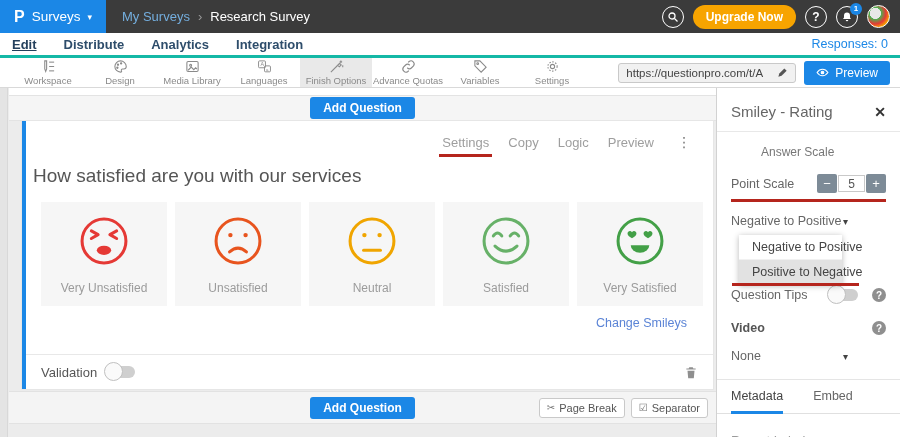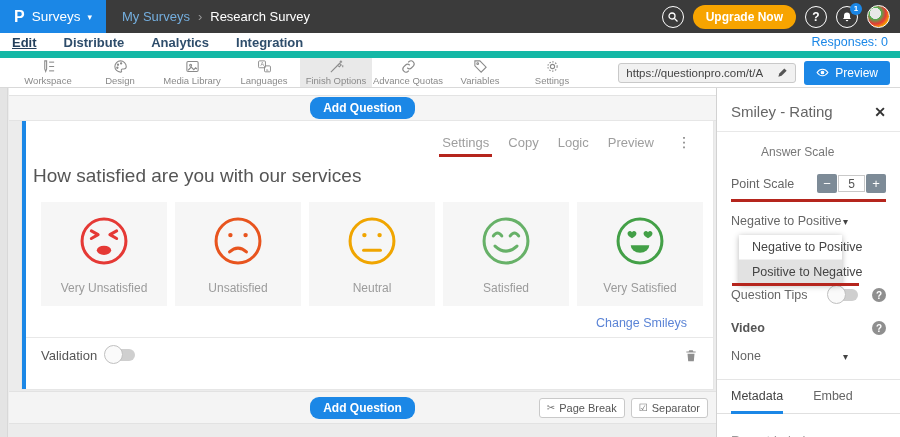--- a/index.html
+++ b/index.html
@@ -25,21 +25,21 @@
     padding:5px 13px; font-size:12px; font-weight:700; cursor:pointer;
     font-family:"Liberation Sans",sans-serif; }
   .badge { position:absolute; top:-4px; right:-5px; background:#1b87e6; color:#fff;
     width:12px; height:12px; border-radius:50%; font-size:8px; font-weight:700;
     display:flex; align-items:center; justify-content:center; }
   .avatar { width:23px; height:23px; border:1.5px solid #fff; border-radius:50%;
     background:radial-gradient(circle at 35% 35%, #e8e8e8 28%, #4caf50 30%, #e53935 55%, #f7a400 75%, #3b3b3b 90%);
     cursor:pointer; }
 
   
-  .nav { height:25px; background:#fff; border-bottom:7px solid #14b8a6;
+  .nav { height:25px; background:#fff; border-bottom:3px solid #14b8a6;
     display:flex; align-items:center; padding:0 12px; gap:27px;
     font-size:13px; font-weight:700; color:#2e4d6b; }
   .nav-item { cursor:pointer; }
   .nav-item.active { text-decoration:underline; color:#24405c; }
   .responses { margin-left:auto; color:#1b87e6; font-weight:400; font-size:12.5px; cursor:pointer; }
 
   
   .toolbar { height:30px; background:#fff; border-bottom:1px solid #d9d9d9;
     display:flex; align-items:stretch; padding-left:12px; }
   .tool { width:72px; display:flex; flex-direction:column; align-items:center;
@@ -56,41 +56,41 @@
 
   
   .content { display:flex; height:349px; }
   .main { flex:1; position:relative; background:#ececec; min-width:0; }
   .left-strip { position:absolute; left:0; top:0; bottom:0; width:8px;
     background:#e4e4e4; border-right:1px solid #d8d8d8; }
   .main-col { margin-left:9px; display:flex; flex-direction:column; height:100%; }
   .white-strip { height:7px; background:#fff; }
   .addq-row { height:26px; background:#f5f5f5; border-top:1px solid #e3e3e3;
     border-bottom:1px solid #e3e3e3; display:flex; align-items:center; justify-content:center; }
-  .btn-blue { background:#1b87e6; color:#fff; border:none; border-radius:9px;
+  .btn-blue { background:#1b87e6; color:#fff; border:none; border-radius:3px;
     padding:4px 13px; font-size:12px; font-weight:700; cursor:pointer;
     font-family:"Liberation Sans",sans-serif; }
 
   .card { margin-left:13px; margin-right:3px; background:#fff;
     border-left:4px solid #1b87e6; outline:1px solid #e6e6e6; height:268px;
     position:relative; }
   .card-tabs { display:flex; justify-content:flex-end; align-items:center; gap:19px;
     padding:13px 22px 0 0; color:#9e9e9e; font-size:13px; }
   .card-tab { cursor:pointer; position:relative; }
   .card-tab.active .annot { position:absolute; left:-3px; right:-3px; bottom:-7px;
     height:3px; background:#b5251d; }
   .kebab { color:#757575; font-size:14px; cursor:pointer; margin-left:4px; }
   .q-title { margin:15px 0 15px 7px; color:#555; font-size:19px; }
   .smiley-row { display:flex; gap:8px; margin:0 10px 0 15px; }
   .smiley-box { flex:1; background:#f6f6f6; height:104px; display:flex;
     flex-direction:column; align-items:center; justify-content:center; gap:9px; cursor:pointer; }
   .smiley-label { font-size:12px; color:#9b9b9b; }
   .change-link { text-align:right; margin:10px 26px 0 0; color:#5b84d6;
     font-size:12.5px; cursor:pointer; }
-  .validation-row { position:absolute; bottom:17px; left:0; right:0; height:35px;
+  .validation-row { position:absolute; bottom:0; left:0; right:0; height:35px;
     border-top:1px solid #e8e8e8; display:flex; align-items:center; padding:0 15px; gap:9px; }
   .validation-label { color:#555; font-size:13px; }
   .toggle { width:29px; height:12px; background:#cfcfcf; border-radius:6px;
     position:relative; cursor:pointer; flex:none; }
   .toggle .knob { position:absolute; left:-2px; top:-4px; width:19px; height:19px;
     background:#fafafa; border:1px solid #c0c0c0; border-radius:50%; }
   .trash { margin-left:auto; cursor:pointer; display:flex; }
 
   .addq-bar2 { margin-top:2px; height:33px; background:#f4f4f4;
     border-top:1px solid #e2e2e2; border-bottom:1px solid #e2e2e2;

